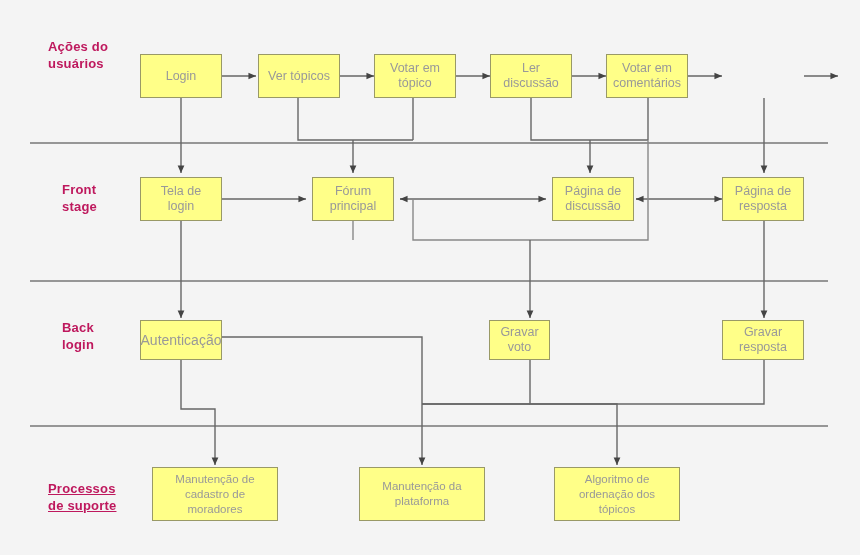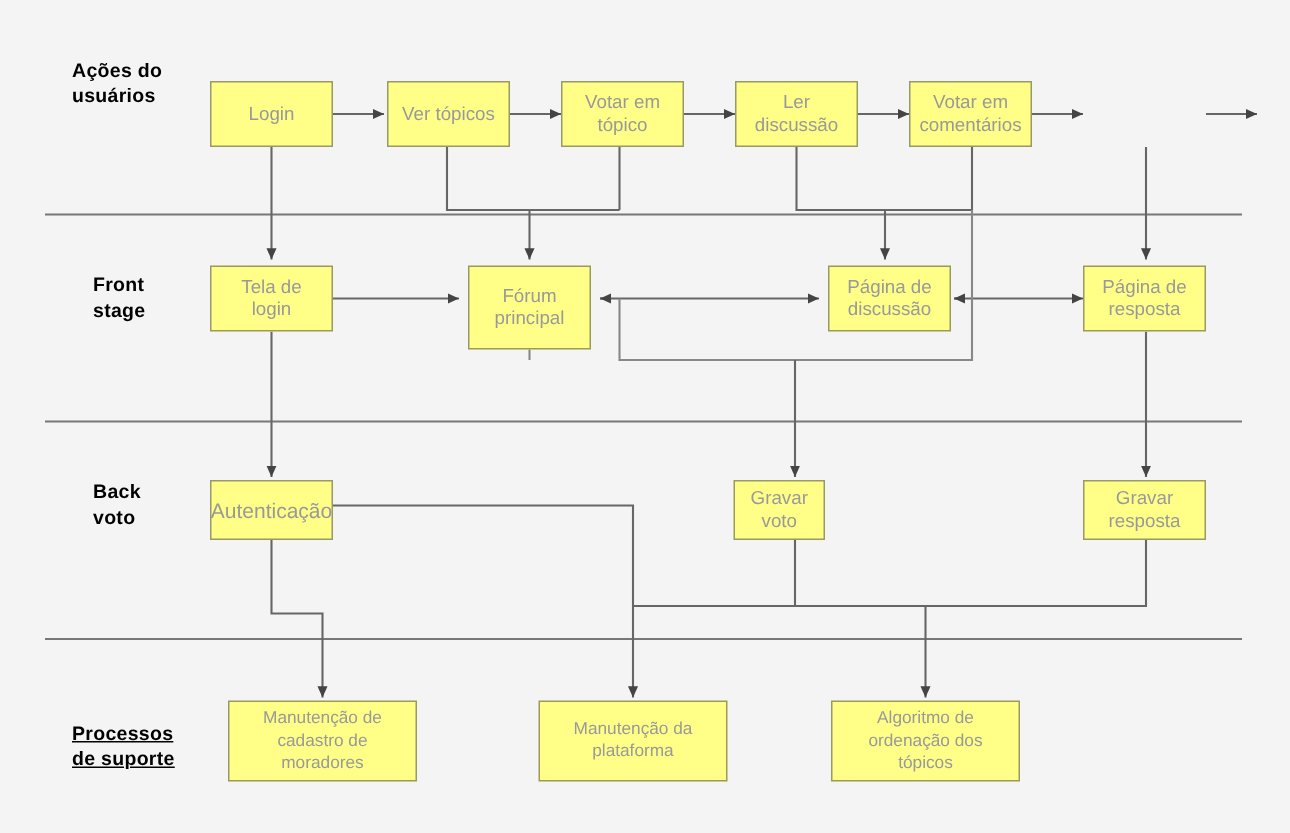--- a/index.html
+++ b/index.html
@@ -17,21 +17,21 @@
   }
   #svg-layer {
     position: absolute;
     left: 0;
     top: 0;
     width: 860px;
     height: 555px;
   }
   .lane-label {
     position: absolute;
-    color: #000000;
+    color: #be185d;
     font-weight: bold;
     font-size: 13px;
     line-height: 17px;
     text-align: left;
     white-space: pre-line;
     letter-spacing: 0.2px;
   }
   .node {
     position: absolute;
     background: #ffff88;
@@ -115,36 +115,36 @@
       <path d="M 764 360 L 764 404 L 422 404"></path>
       <path d="M 530 404 L 422 404"></path>
     </g>
   </svg>
 
   <div class="lane-label" style="left:48px; top:38px; width:96px;">Ações do
 usuários</div>
   <div class="lane-label" style="left:62px; top:181px; width:86px;">Front
 stage</div>
   <div class="lane-label" style="left:62px; top:319px; width:86px;">Back
-voto</div>
+login</div>
   <div class="lane-label" style="left:48px; top:480px; width:104px;text-decoration:underline;">Processos
 de suporte</div>
 
   <div class="node" style="left:140px; top:54px; width:82px; height:44px;">Login</div>
   <div class="node" style="left:258px; top:54px; width:82px; height:44px;">Ver tópicos</div>
   <div class="node" style="left:374px; top:54px; width:82px; height:44px;">Votar em
 tópico</div>
   <div class="node" style="left:490px; top:54px; width:82px; height:44px;">Ler
 discussão</div>
   <div class="node" style="left:606px; top:54px; width:82px; height:44px;">Votar em
 comentários</div>
 
   <div class="node" style="left:140px; top:177px; width:82px; height:44px;">Tela de
 login</div>
-  <div class="node" style="left:312px; top:177px; width:82px; height:56px;">Fórum
+  <div class="node" style="left:312px; top:177px; width:82px; height:44px;">Fórum
 principal</div>
   <div class="node" style="left:552px; top:177px; width:82px; height:44px;">Página de
 discussão</div>
   <div class="node" style="left:722px; top:177px; width:82px; height:44px;">Página de
 resposta</div>
 
   <div class="node" style="left:140px; top:320px; width:82px; height:40px; font-size:14px;">Autenticação</div>
   <div class="node" style="left:489px; top:320px; width:61px; height:40px;">Gravar voto</div>
   <div class="node" style="left:722px; top:320px; width:82px; height:40px;">Gravar
 resposta</div>

